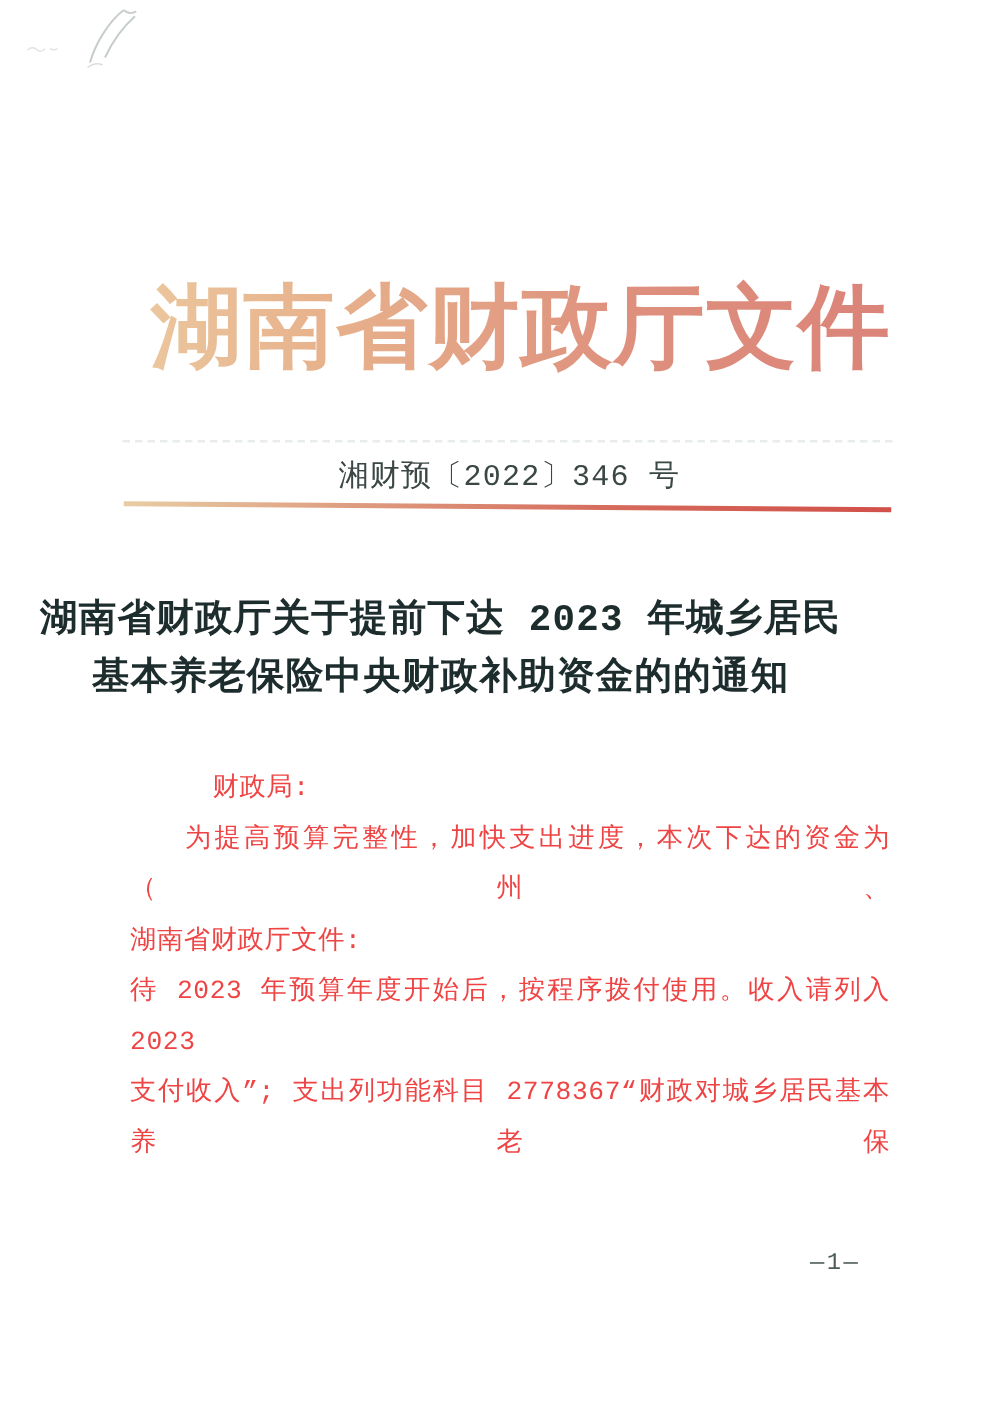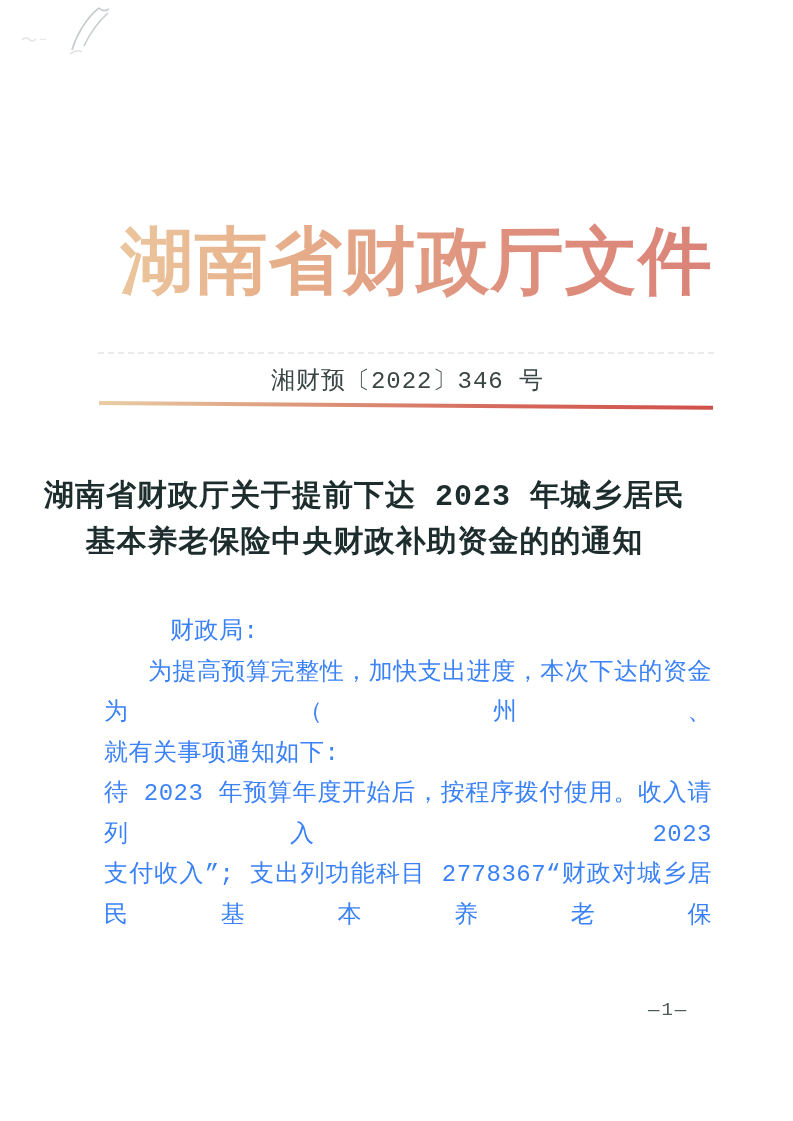--- a/index.html
+++ b/index.html
@@ -81,31 +81,30 @@
     top: 474px;
     left: 0;
     width: 705px;
     margin: 0;
     text-align: center;
     font-size: 30px;
     font-weight: 700;
     line-height: 46px;
     letter-spacing: 1px;
     color: #1d2c2c;
-    padding-left: 12px;
   }
   .body-block {
     position: absolute;
     top: 612px;
     left: 104px;
     width: 608px;
-    font-size: 24px;
+    font-size: 21px;
     line-height: 40.5px;
     letter-spacing: 0.5px;
-    color: #3b82f6;
+    color: #ef4444;
   }
   .body-line { min-height: 40.5px; }
   .salutation { text-indent: 66px; }
   .indent { text-indent: 44px; }
   .just {
     text-align: justify;
     text-align-last: justify;
   }
   .page-number {
     position: absolute;
@@ -136,20 +135,20 @@
   <div class="red-rule"></div>
 
   <h1 class="doc-title">
     <span>湖南省财政厅关于提前下达 2023 年城乡居民</span><br>
     <span>基本养老保险中央财政补助资金的的通知</span>
   </h1>
 
   <div class="body-block">
     <div class="body-line salutation">财政局:</div>
     <div class="body-line indent just">为提高预算完整性，加快支出进度，本次下达的资金为（州、</div>
-    <div class="body-line">就有关事项通知如下:</div>
+    <div class="body-line">湖南省财政厅文件:</div>
     <div class="body-line just">待 2023 年预算年度开始后，按程序拨付使用。收入请列入 2023</div>
     <div class="body-line just">支付收入”; 支出列功能科目 2778367“财政对城乡居民基本养老保</div>
   </div>
 
   <div class="page-number">—1—</div>
 
 </div>
 
 </body></html>

